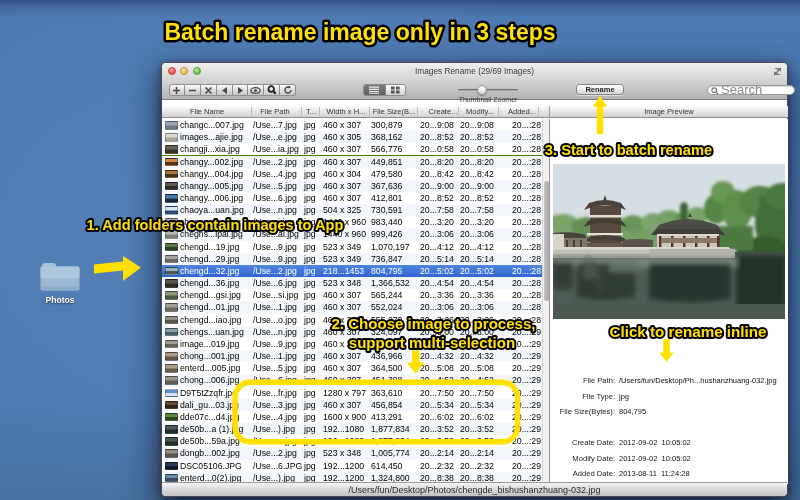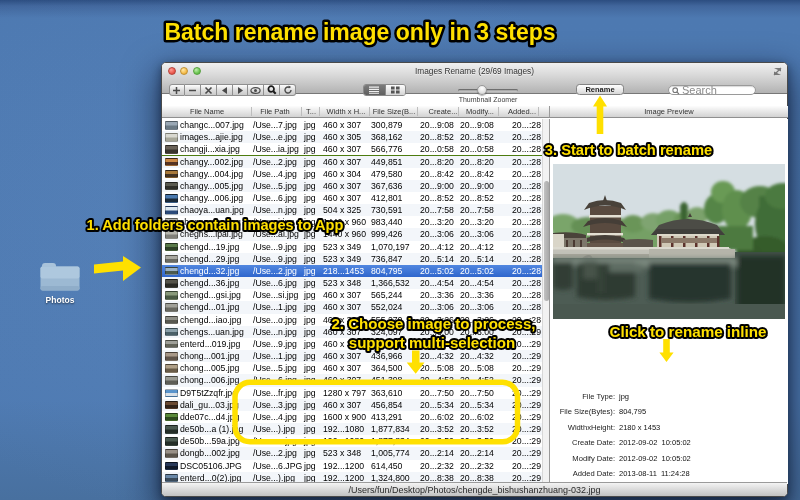--- a/index.html
+++ b/index.html
@@ -4,21 +4,21 @@
 *{margin:0;padding:0;box-sizing:border-box}
 html,body{width:800px;height:500px;overflow:hidden}
 body{font-family:"Liberation Sans",sans-serif;position:relative;
 background:
  radial-gradient(ellipse 600px 420px at 30% 45%, rgba(110,150,200,.25), rgba(0,0,0,0) 70%),
  linear-gradient(180deg,#2c4d80 0,#41669c 6px,#4d79b1 18px,#4e7ab2 80%,#48709f 100%);
 }
 .win{position:absolute;left:161px;top:62px;width:627px;height:435px;border-radius:5px;
  background:#fff;border:1px solid #4a4a4a;
  box-shadow:0 14px 34px 4px rgba(5,12,30,.6),0 3px 10px rgba(5,12,30,.45);}
-.chrome{position:absolute;left:0;top:0;width:100%;height:31px;border-radius:4px 4px 0 0;
+.chrome{position:absolute;left:0;top:0;width:100%;height:37px;border-radius:4px 4px 0 0;
  background:linear-gradient(180deg,#f0f0f0 0,#d9d9d9 40%,#c3c3c3 75%,#b2b2b2 100%);
  border-bottom:1px solid #777;}
 .light{position:absolute;top:4px;width:8px;height:8px;border-radius:50%}
 .l1{left:6px;background:radial-gradient(circle at 35% 30%,#ff9d94,#ec5b50 60%,#c93a30);border:.5px solid #b5443c}
 .l2{left:18px;background:radial-gradient(circle at 35% 30%,#ffe9a8,#f6bd4c 60%,#d99a2b);border:.5px solid #c09135}
 .l3{left:31px;background:radial-gradient(circle at 35% 30%,#c2f0b0,#6cc651 60%,#4ba236);border:.5px solid #57a13f}
 .wtitle{position:absolute;top:3px;left:0;width:100%;text-align:center;font-size:8.3px;color:#333;text-shadow:0 1px 0 rgba(255,255,255,.6)}
 .grip{position:absolute;right:5px;top:4px;width:9px;height:9px;opacity:.75}
 .tbtns{position:absolute;left:7px;top:21px;height:12px;display:flex}
 .tb{width:15.9px;height:12px;background:linear-gradient(#fdfdfd,#dedede 50%,#cacaca);border:1px solid #8f8f8f;border-left:none;
@@ -26,22 +26,22 @@
 .tb:first-child{border-left:1px solid #8f8f8f;border-radius:3px 0 0 3px}
 .tb:last-child{border-radius:0 3px 3px 0}
 .seg{position:absolute;left:201px;top:21px;width:43px;height:12px;border:1px solid #8a8a8a;border-radius:3px;overflow:hidden;display:flex}
 .seg .s1{width:50%;background:linear-gradient(#7c7c7c,#5f5f5f);display:flex;align-items:center;justify-content:center}
 .seg .s2{width:50%;background:linear-gradient(#fdfdfd,#d5d5d5);border-left:1px solid #8a8a8a;display:flex;align-items:center;justify-content:center}
 .slider{position:absolute;left:296px;top:26px;width:60px;height:3px;border-radius:2px;background:linear-gradient(#9a9a9a,#c8c8c8);box-shadow:inset 0 1px 1px rgba(0,0,0,.35)}
 .knob{position:absolute;left:19px;top:-4px;width:10px;height:10px;border-radius:50%;background:radial-gradient(circle at 50% 30%,#ffffff,#e2e2e2 60%,#c6c6c6);border:.5px solid #999;box-shadow:0 1px 1px rgba(0,0,0,.3)}
 .sliderlab{position:absolute;left:286px;top:33px;width:80px;text-align:center;font-size:7px;color:#3c3c3c}
 .rename{position:absolute;left:414px;top:21px;width:48px;height:11px;border:1px solid #838383;border-radius:3.5px;
  background:linear-gradient(#ffffff,#ececec 50%,#d7d7d7);font-size:7.5px;font-weight:bold;color:#222;text-align:center;line-height:10px;box-shadow:0 1px 0 rgba(255,255,255,.5)}
-.search{position:absolute;left:506px;top:22px;width:88px;height:9.5px;border:1px solid #9a9a9a;border-radius:6px;background:#fff;
- font-size:11px;color:#8a8a8a;line-height:8.5px;padding-left:13px;box-shadow:inset 0 1px 1px rgba(0,0,0,.15)}
+.search{position:absolute;left:545px;top:22px;width:88px;height:9.5px;border:1px solid #9a9a9a;border-radius:6px;background:#fff;
+ font-size:13px;color:#8a8a8a;line-height:8.5px;padding-left:13px;box-shadow:inset 0 1px 1px rgba(0,0,0,.15)}
 .search svg{position:absolute;left:3px;top:1.2px}
 .hdr{position:absolute;left:0;top:43px;width:387px;height:12px;
  background:linear-gradient(#fdfdfd,#e9e9e9 45%,#d2d2d2);border-bottom:1px solid #8f8f8f;font-size:7.5px;color:#333;}
 .hdr span{position:absolute;top:1px;transform:translateX(-50%);white-space:nowrap}
 .hdr i{position:absolute;top:1px;bottom:1px;width:1px;background:#bdbdbd}
 .phdr{position:absolute;left:387px;top:43px;width:239px;height:12px;
  background:linear-gradient(#fdfdfd,#e9e9e9 45%,#d2d2d2);border-bottom:1px solid #8f8f8f;border-left:1px solid #9a9a9a;
  font-size:7.5px;color:#333;text-align:center;line-height:11px}
 .tbl{position:absolute;left:0;top:56px;width:380px;height:365px;overflow:hidden;background:#4d7c0f}
 .row{position:absolute;left:0;width:380px;height:12.17px;font-size:8.7px;line-height:12.4px;color:#000;white-space:nowrap;background:#fff}
@@ -359,21 +359,21 @@
         <span class="cp">/Use...n.jpg</span>
         <span class="ct">jpg</span>
         <span class="cw">460 x 307</span>
         <span class="cs">324,097</span>
         <span class="cc">20...3:00</span>
         <span class="cm">20...3:00</span>
         <span class="ca">20...:29</span>
       </div>
 <div class="row" style="top:218.99px">
         <i style="background:linear-gradient(#a0a098 45%,#646458 55%)"></i>
-        <span class="cn">enterd...019.jpg</span>
+        <span class="cn">image...019.jpg</span>
         <span class="cp">/Use...9.jpg</span>
         <span class="ct">jpg</span>
         <span class="cw">460 x 307</span>
         <span class="cs">451,372</span>
         <span class="cc">20...4:52</span>
         <span class="cm">20...4:52</span>
         <span class="ca">20...:29</span>
       </div>
 <div class="row alt" style="top:231.15px">
         <i style="background:linear-gradient(#a89888 45%,#60544a 55%)"></i>
@@ -381,21 +381,21 @@
         <span class="cp">/Use...1.jpg</span>
         <span class="ct">jpg</span>
         <span class="cw">460 x 307</span>
         <span class="cs">436,966</span>
         <span class="cc">20...4:32</span>
         <span class="cm">20...4:32</span>
         <span class="ca">20...:29</span>
       </div>
 <div class="row" style="top:243.32px">
         <i style="background:linear-gradient(#b0a088 45%,#6a5c48 55%)"></i>
-        <span class="cn">chong...005.jpg</span>
+        <span class="cn">enterd...005.jpg</span>
         <span class="cp">/Use...5.jpg</span>
         <span class="ct">jpg</span>
         <span class="cw">460 x 307</span>
         <span class="cs">364,500</span>
         <span class="cc">20...5:08</span>
         <span class="cm">20...5:08</span>
         <span class="ca">20...:29</span>
       </div>
 <div class="row alt" style="top:255.49px">
         <i style="background:linear-gradient(#9a9a92 45%,#5e5e56 55%)"></i>
@@ -580,31 +580,31 @@
     <path d="M24 99h58v34q-29 6 -58 0z" fill="#2e3a33"></path>
     <path d="M96 99h82v36q-41 7 -82 0z" fill="#28342e"></path>
     <path d="M184 92h48v52q-24 6 -48 0z" fill="#223028"></path>
     <path d="M0 98h20v26q-10 4 -20 0z" fill="#323e36"></path>
     <path d="M30 97h14v18h-14z" fill="#46524a"></path>
     <path d="M44 101h8v28h-8z" fill="#364239"></path>
     <path d="M56 100h34v8h-34z" fill="#5f6d64"></path>
    </g>
    <rect x="0" y="140" width="232" height="15" fill="#4a5850"></rect>
   </svg>
+<div class="mrow" style="top:256.0px">
+        <span class="mk">File Path:</span>
+        <span class="mv">/Users/fun/Desktop/Ph...hushanzhuang-032.jpg</span>
+      </div>
 <div class="mrow" style="top:271.5px">
         <span class="mk">File Type:</span>
         <span class="mv">jpg</span>
       </div>
 <div class="mrow" style="top:287.1px">
         <span class="mk">File Size(Bytes):</span>
         <span class="mv">804,795</span>
-      </div>
-<div class="mrow" style="top:302.6px">
-        <span class="mk">WidthxHeight:</span>
-        <span class="mv">2180 x 1453</span>
       </div>
 <div class="mrow" style="top:318.1px">
         <span class="mk">Create Date:</span>
         <span class="mv">2012-09-02&nbsp; 10:05:02</span>
       </div>
 <div class="mrow" style="top:333.7px">
         <span class="mk">Modify Date:</span>
         <span class="mv">2012-09-02&nbsp; 10:05:02</span>
       </div>
 <div class="mrow" style="top:349.2px">

